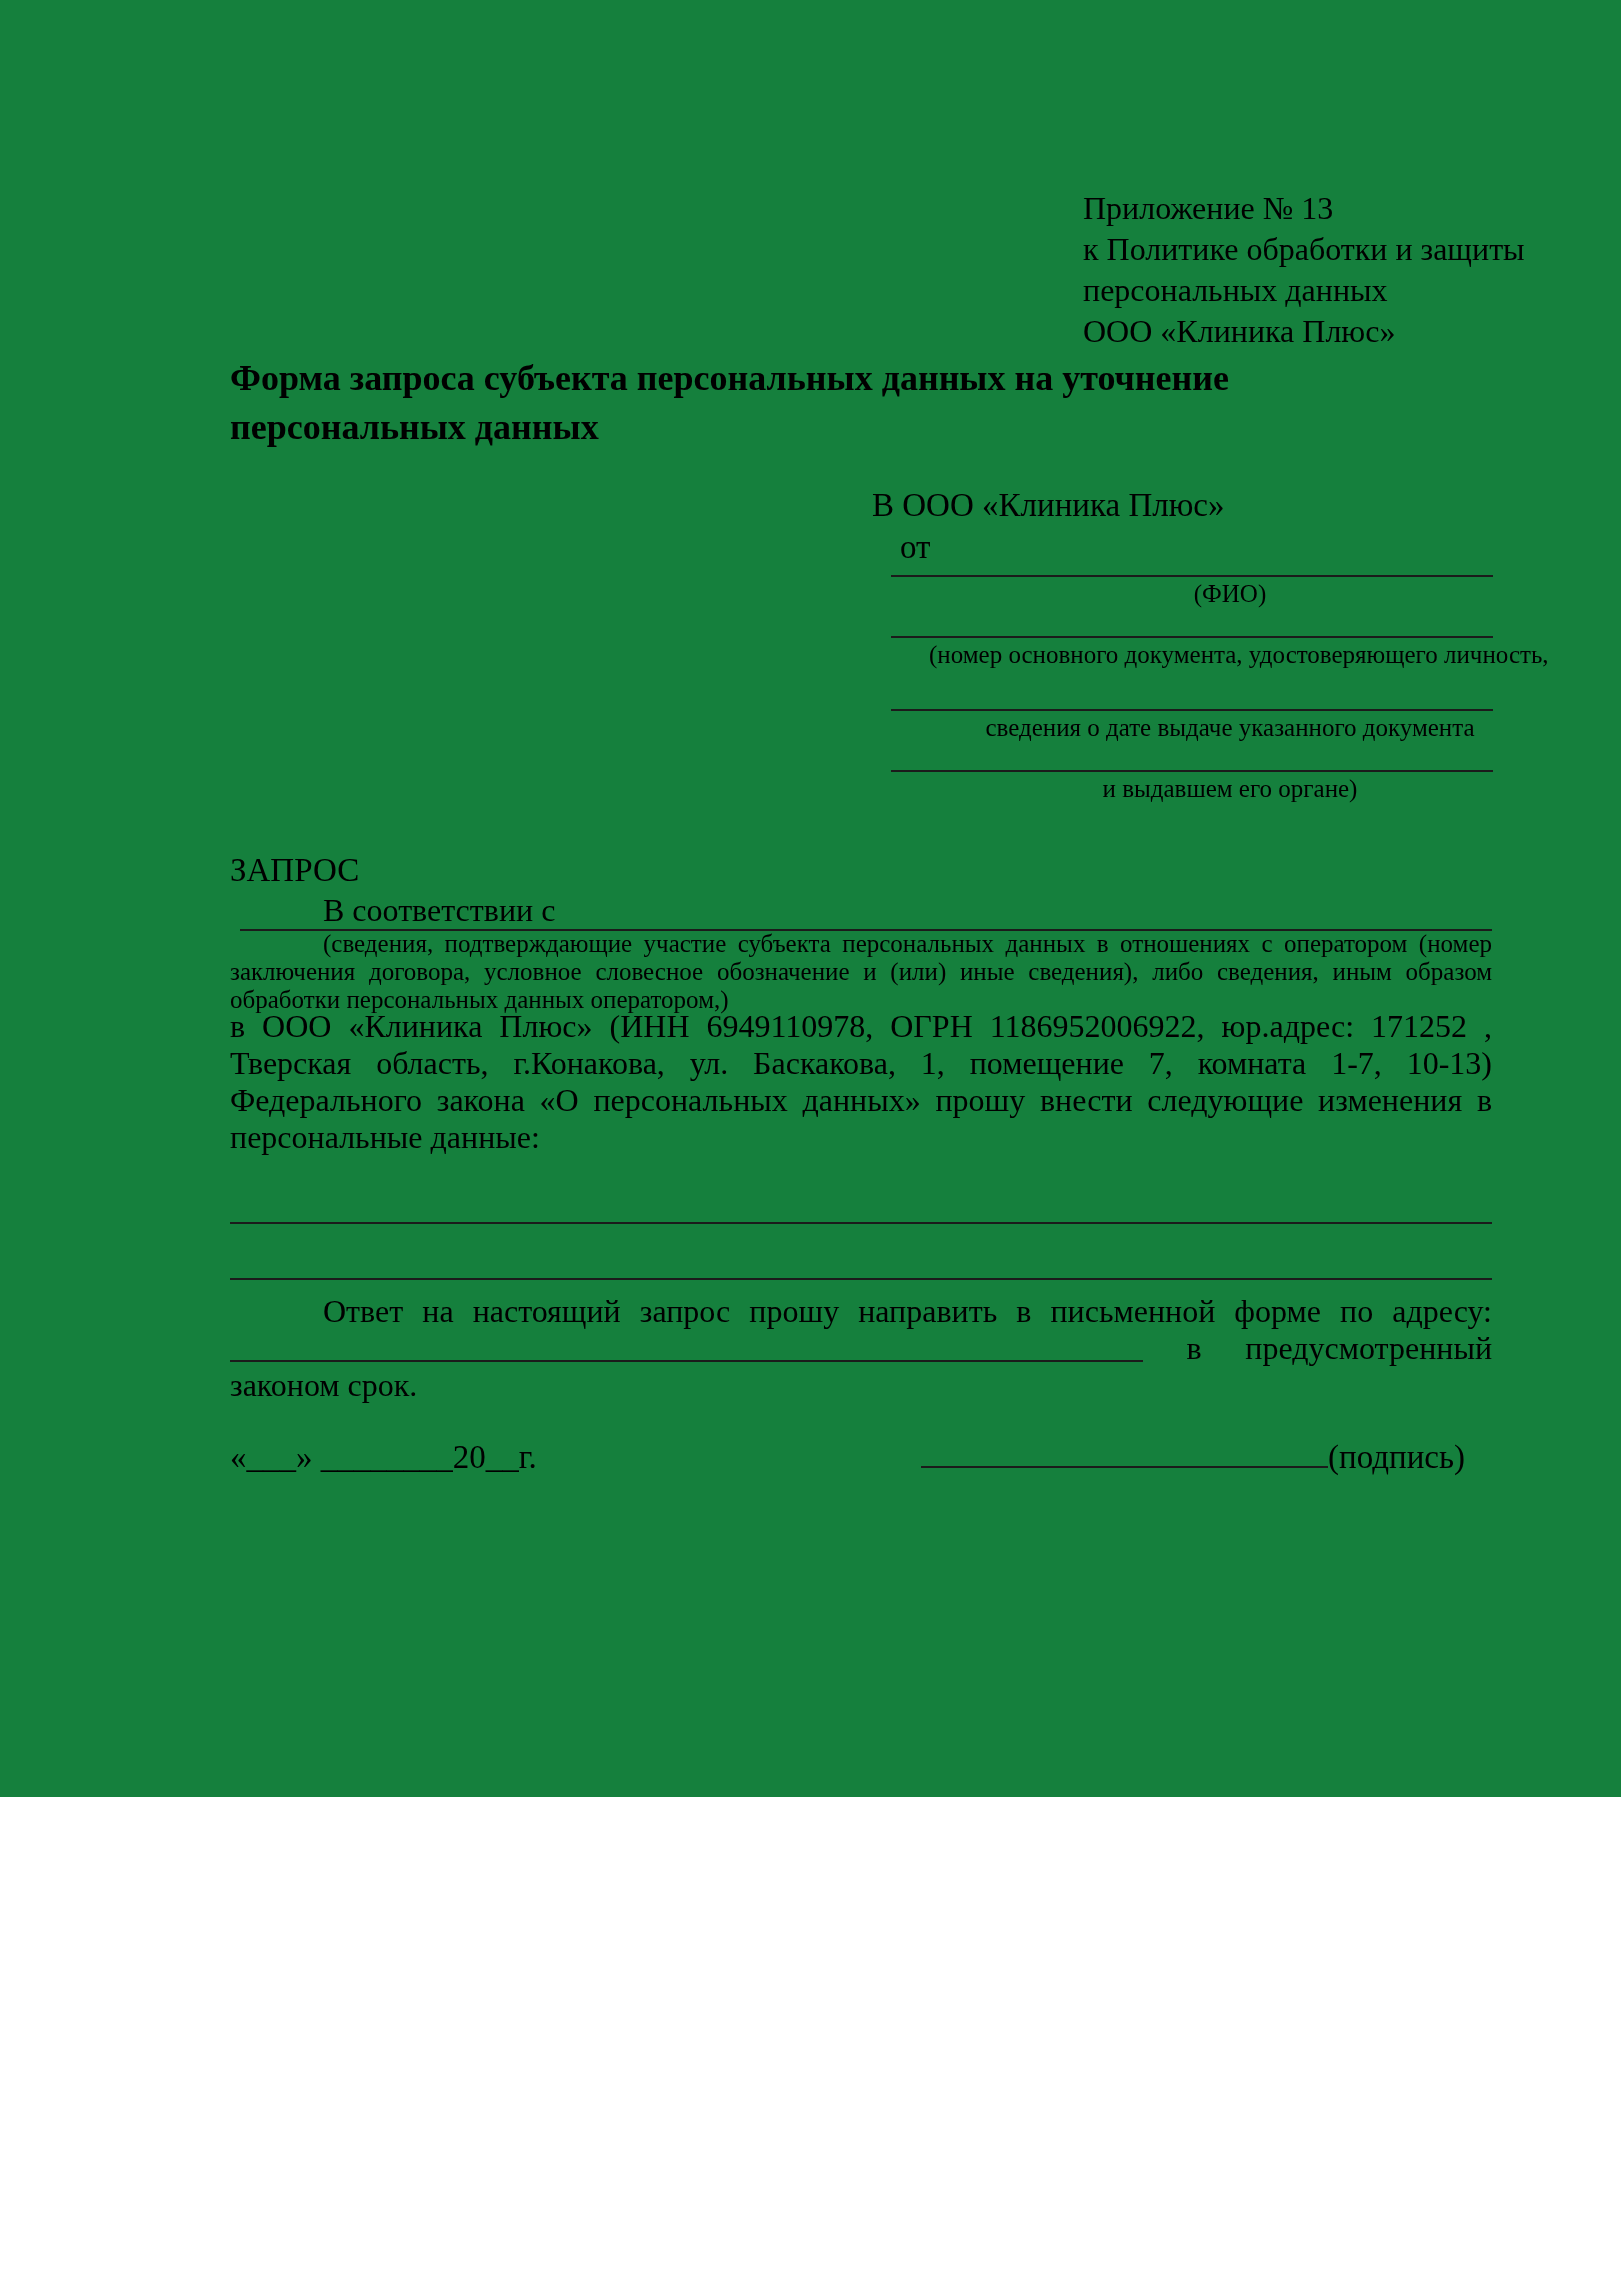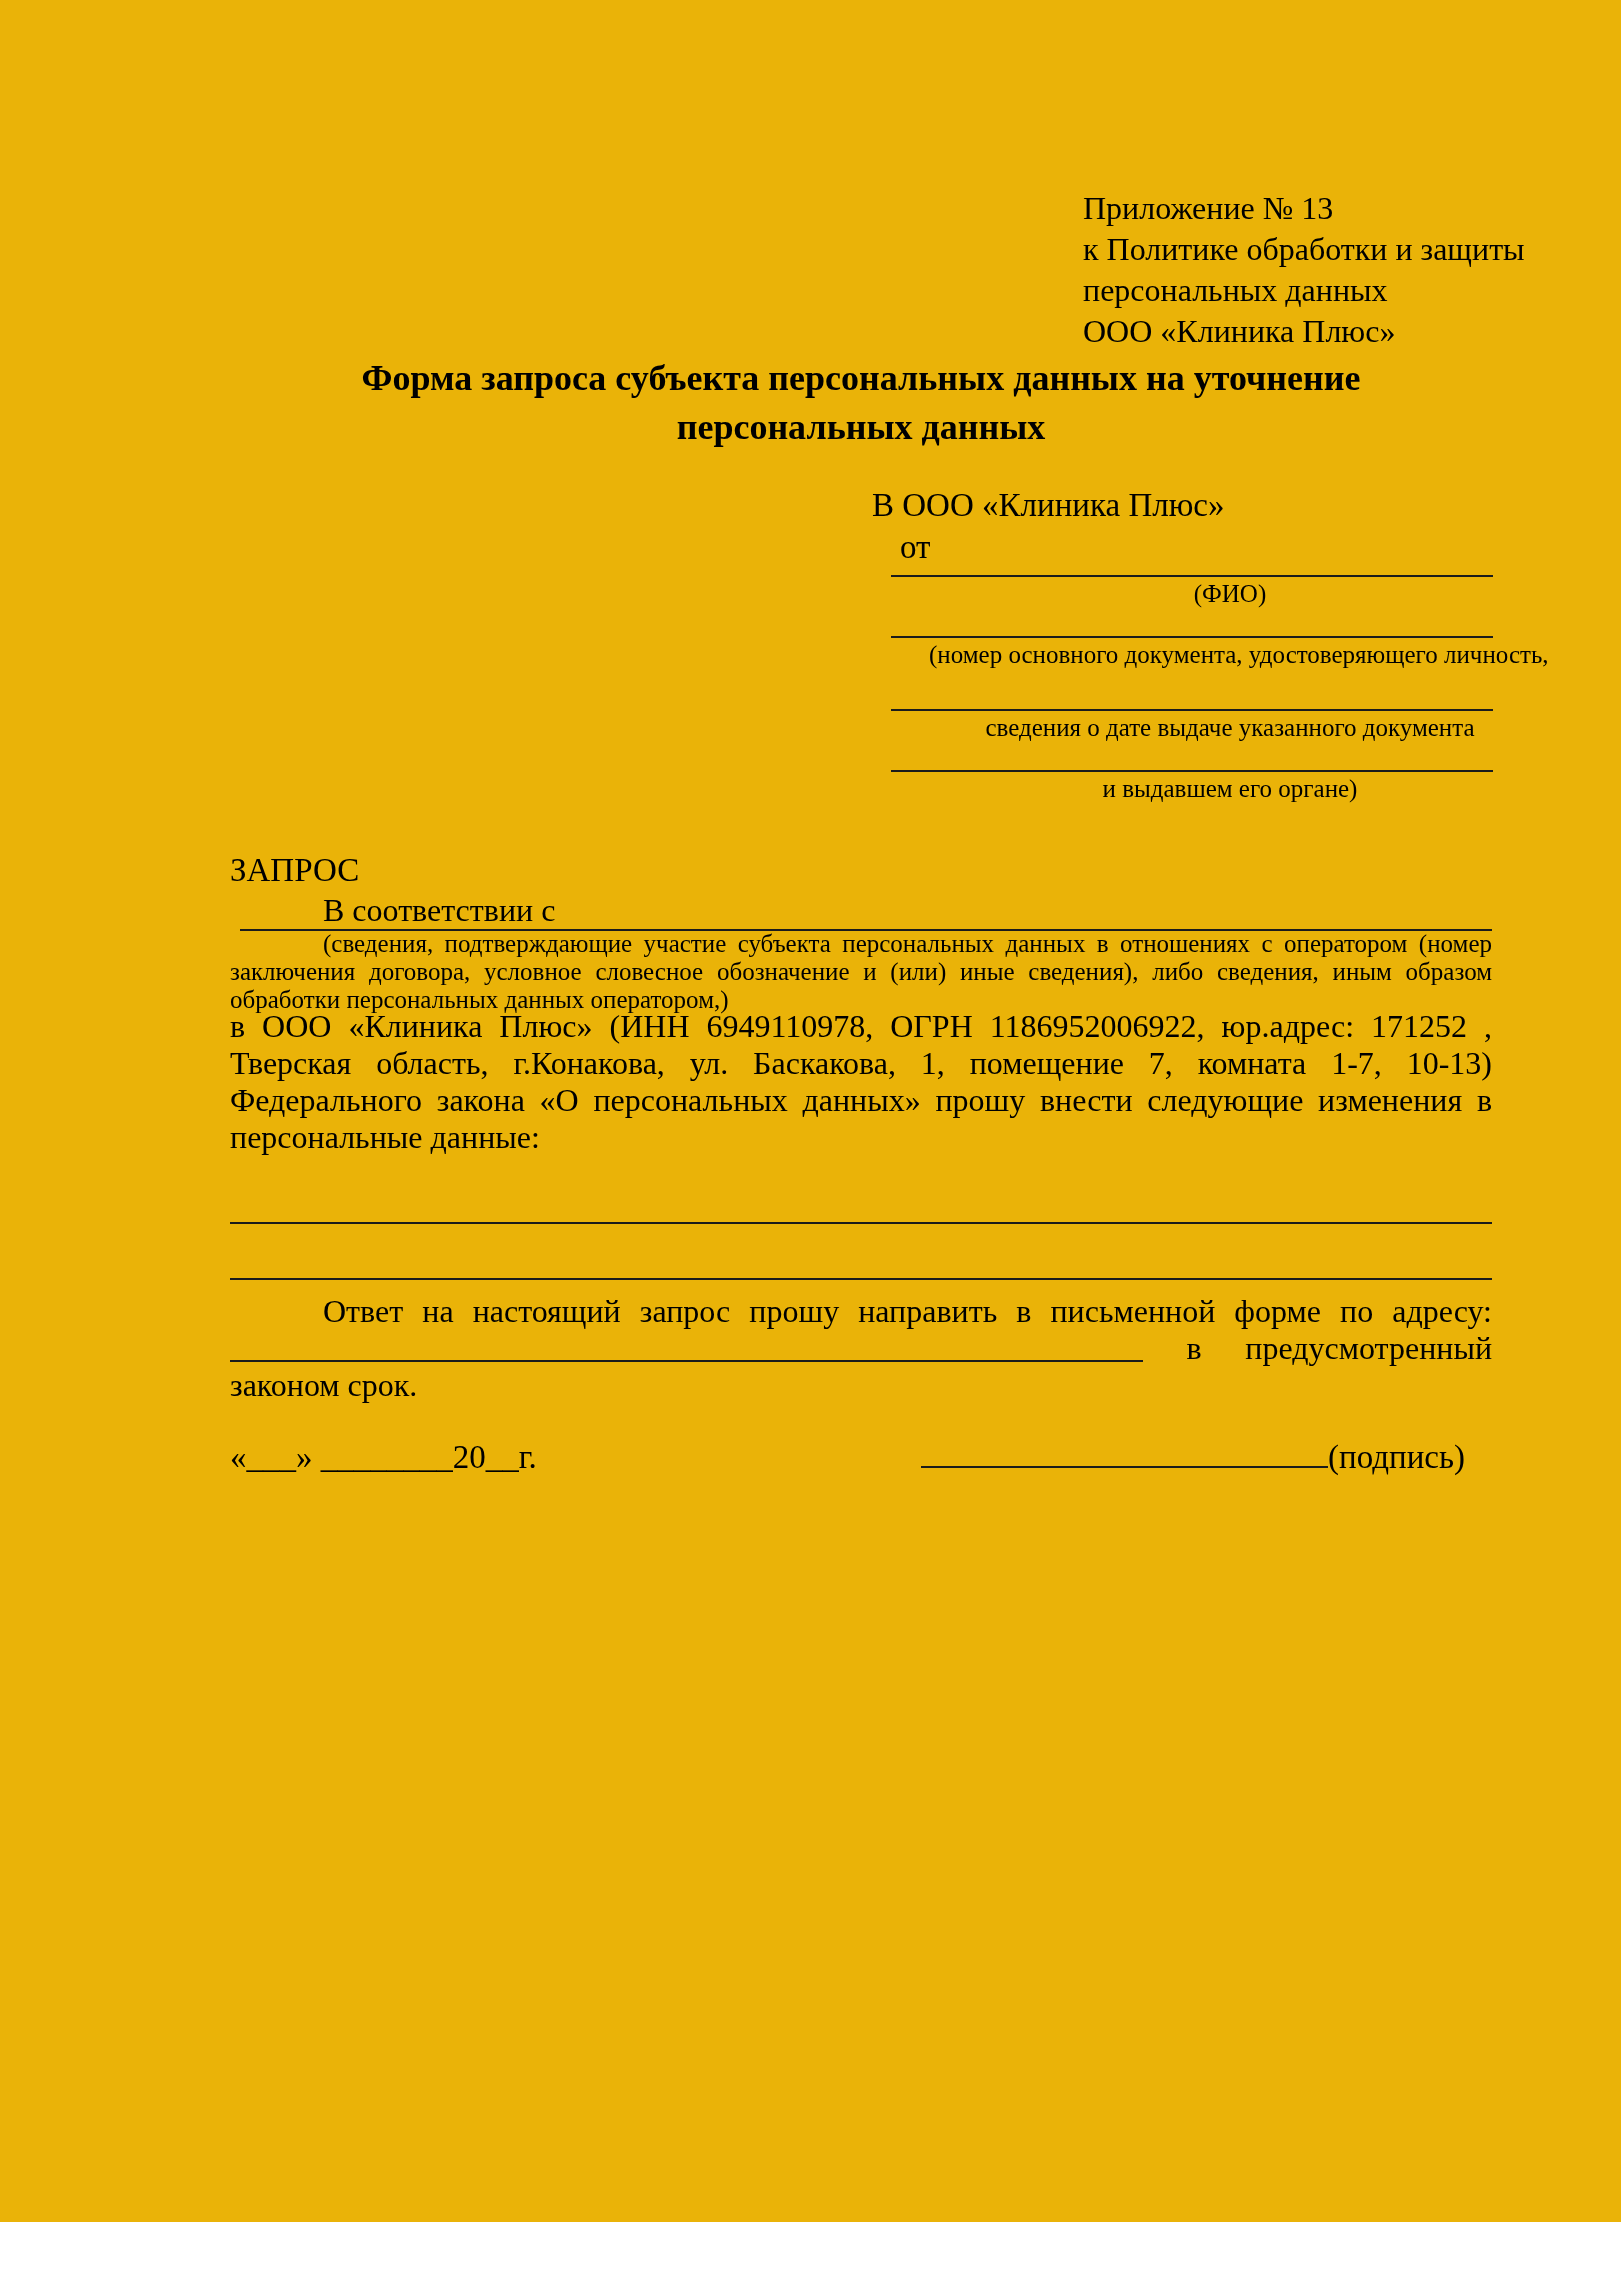--- a/index.html
+++ b/index.html
@@ -1,30 +1,30 @@
 <!DOCTYPE html>
 <html><head>
 <meta charset="utf-8">
 <style>
   html,body{margin:0;padding:0;background:#ffffff;}
   .page{
     position:relative;
-    width:1621px;height:2222px;
-    background:#eab308;
+    width:1621px;height:1797px;
+    background:#15803d;
     color:#000;
     font-family:"Liberation Serif","DejaVu Serif",serif;
     overflow:hidden;
   }
   .abs{position:absolute;}
 
   
   .appendix{left:1083px;top:188px;font-size:32px;line-height:41px;white-space:nowrap;}
 
   
-  .doc-title{left:230px;top:354px;width:1262px;text-align:center;font-weight:bold;font-size:36px;line-height:49px;}
+  .doc-title{left:230px;top:354px;width:1262px;text-align:left;font-weight:bold;font-size:36px;line-height:49px;}
 
   
   .addr-to{left:872px;top:487px;font-size:33px;white-space:nowrap;}
   .addr-from{left:900px;top:529px;font-size:33px;}
   .field-line{left:891px;width:602px;border-top:2.9px solid #1b1b1b;height:0;}
   .field-cap{left:929px;width:602px;text-align:center;font-size:25px;white-space:nowrap;}
 
   
   .req-heading{left:230px;top:852px;width:1262px;text-align:left;font-size:33px;}
   .intro{left:230px;top:892px;width:1262px;display:flex;font-size:32px;line-height:37px;flex-direction:column;}

